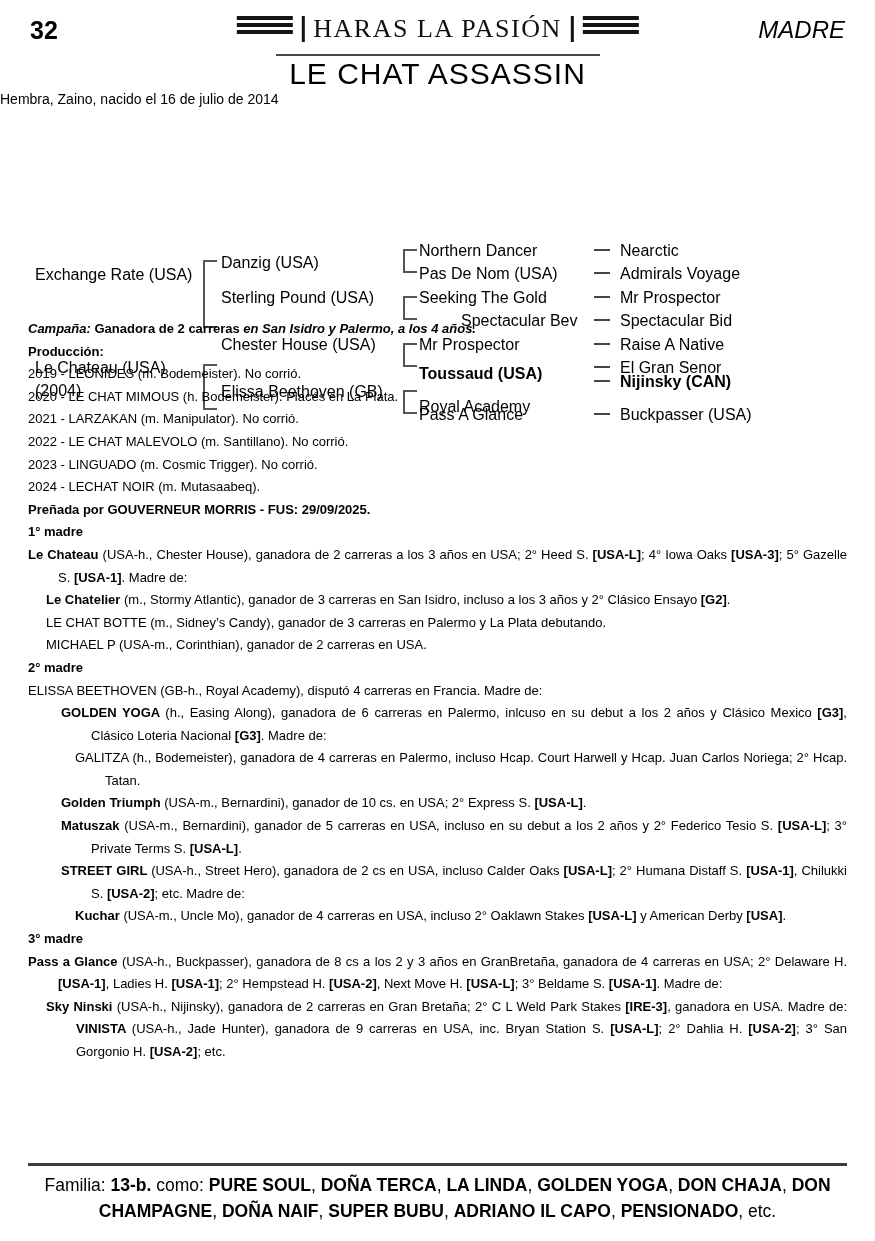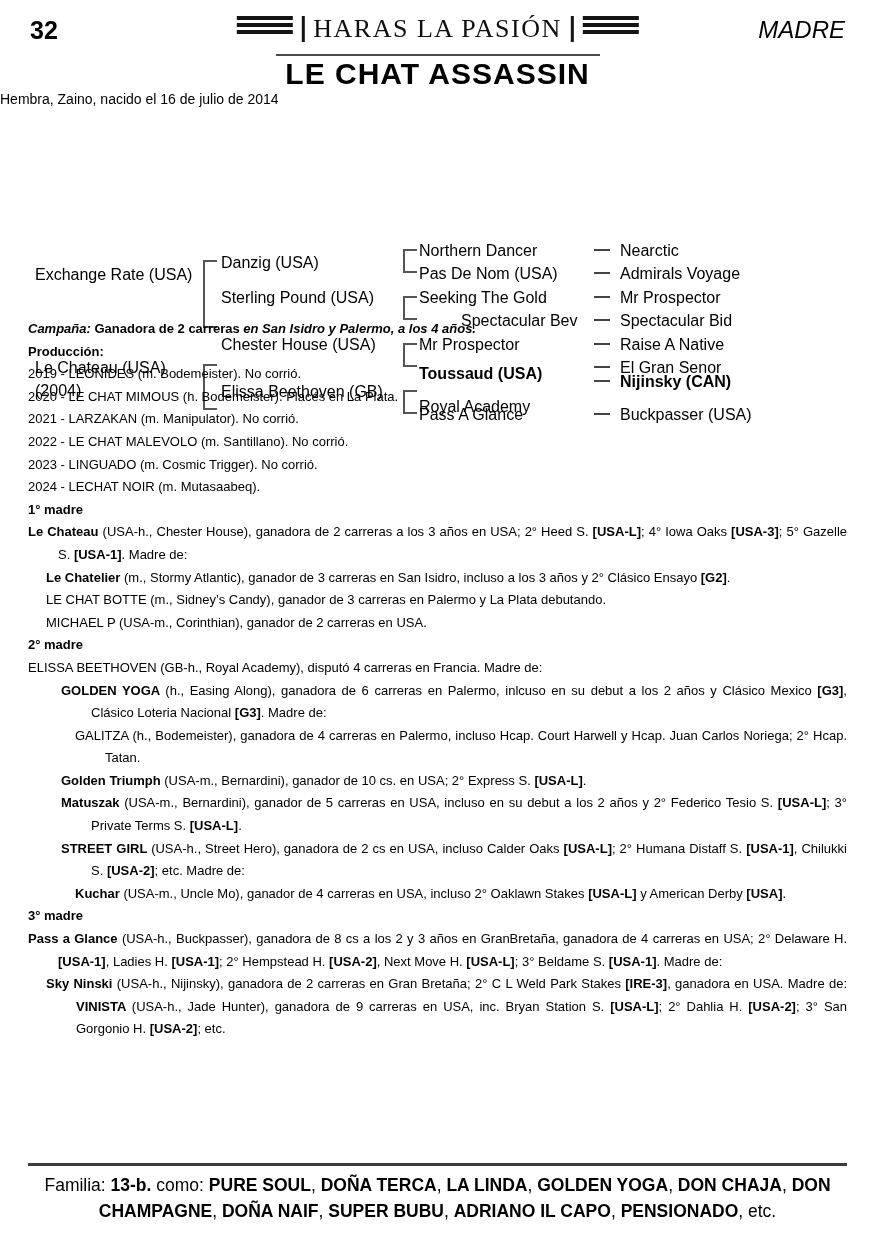--- a/index.html
+++ b/index.html
@@ -14,21 +14,21 @@
   .bar-group {display:flex; flex-direction:column; gap:3px; width:56px;}
   .bar-group .bar {height:4px; background:#141414;}
   .vbar {width:3px; height:26px; background:#141414;}
   .logo-text {font-family:"Liberation Serif", serif; font-size:26px; letter-spacing:1.5px;
               color:#101010; line-height:1;}
   .logo-underline {position:absolute; top:54px; left:50%; transform:translateX(-50%);
                    width:324px; height:2px; background:#4a4a4a;}
 
   
   .horse-title {position:absolute; top:57px; left:0; width:100%; text-align:center;
-                font-size:30px; font-weight:bold; letter-spacing:1px;}
+                font-size:30px; font-weight:normal; letter-spacing:1px;}
   .horse-subtitle {position:absolute; top:91px; left:0; width:100%; text-align:left; font-size:14px;}
 
   
   .pedigree {position:absolute; top:118px; left:0; width:875px; height:200px; font-size:16px;}
   .ped-item {position:absolute; line-height:23px;}
   .c1-0 {left:35px;  top:145px; width:175px;}
   .c1-1 {left:35px;  top:238px; width:178px;}
   .c2-0 {left:221px; top:133px; width:170px;}
   .c2-1 {left:221px; top:168px; width:170px;}
   .c2-2 {left:221px; top:215px; width:170px;}
@@ -134,20 +134,21 @@
 
   <div class="body-text" id="body-text">
       <p class="para ind0"><span class="rb ri">Campaña: </span><span class="rb">Ganadora de 2 carreras </span><span class="rb ri">en San Isidro y Palermo, a los 4 años.</span></p>
       <p class="para ind0"><span class="rb">Producción:</span></p>
       <p class="para ind0"><span>2019 - LEONIDES (m. Bodemeister). No corrió.</span></p>
       <p class="para ind0"><span>2020 - LE CHAT MIMOUS (h. Bodemeister). Placés en La Plata.</span></p>
       <p class="para ind0"><span>2021 - LARZAKAN (m. Manipulator). No corrió.</span></p>
       <p class="para ind0"><span>2022 - LE CHAT MALEVOLO (m. Santillano). No corrió.</span></p>
       <p class="para ind0"><span>2023 - LINGUADO (m. Cosmic Trigger). No corrió.</span></p>
       <p class="para ind0"><span>2024 - LECHAT NOIR (m. Mutasaabeq).</span></p>
+      <p class="para ind0"><span class="rb">Preñada por GOUVERNEUR MORRIS - FUS: 29/09/2025.</span></p>
       <p class="para ind0"><span class="rb">1° madre</span></p>
       <p class="para ind0"><span class="rb">Le Chateau </span><span>(USA-h., Chester House), ganadora de 2 carreras a los 3 años en USA; 2° Heed S. </span><span class="rb">[USA-L]</span><span>; 4° Iowa Oaks </span><span class="rb">[USA-3]</span><span>; 5° Gazelle S. </span><span class="rb">[USA-1]</span><span>. Madre de:</span></p>
       <p class="para ind1"><span class="rb">Le Chatelier </span><span>(m., Stormy Atlantic), ganador de 3 carreras en San Isidro, incluso a los 3 años y 2° Clásico Ensayo </span><span class="rb">[G2]</span><span>.</span></p>
       <p class="para ind1"><span>LE CHAT BOTTE (m., Sidney’s Candy), ganador de 3 carreras en Palermo y La Plata debutando.</span></p>
       <p class="para ind1"><span>MICHAEL P (USA-m., Corinthian), ganador de 2 carreras en USA.</span></p>
       <p class="para ind0"><span class="rb">2° madre</span></p>
       <p class="para ind0"><span>ELISSA BEETHOVEN (GB-h., Royal Academy), disputó 4 carreras en Francia. Madre de:</span></p>
       <p class="para ind2"><span class="rb">GOLDEN YOGA </span><span>(h., Easing Along), ganadora de 6 carreras en Palermo, inlcuso en su debut a los 2 años y Clásico Mexico </span><span class="rb">[G3]</span><span>, Clásico Loteria Nacional </span><span class="rb">[G3]</span><span>. Madre de:</span></p>
       <p class="para ind3"><span>GALITZA (h., Bodemeister), ganadora de 4 carreras en Palermo, incluso Hcap. Court Harwell y Hcap. Juan Carlos Noriega; 2° Hcap. Tatan.</span></p>
       <p class="para ind2"><span class="rb">Golden Triumph </span><span>(USA-m., Bernardini), ganador de 10 cs. en USA; 2° Express S. </span><span class="rb">[USA-L]</span><span>.</span></p>

